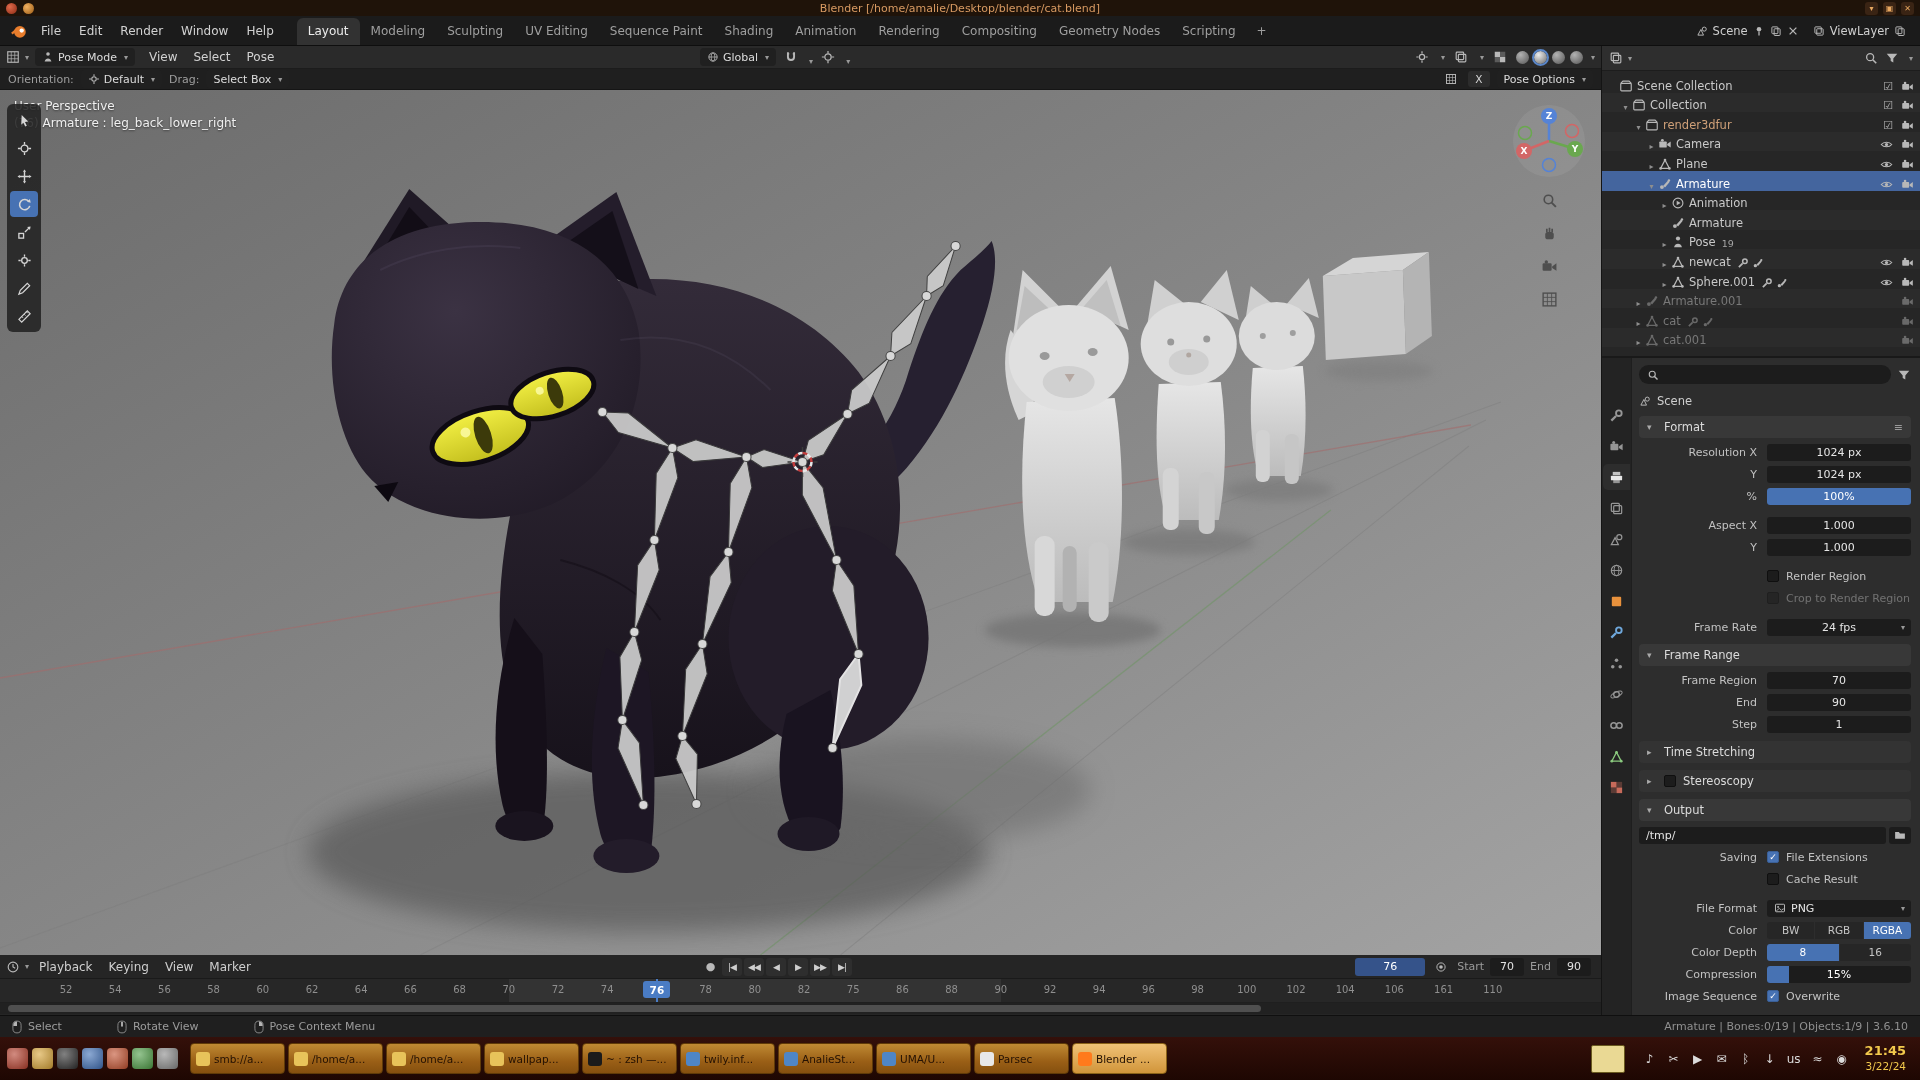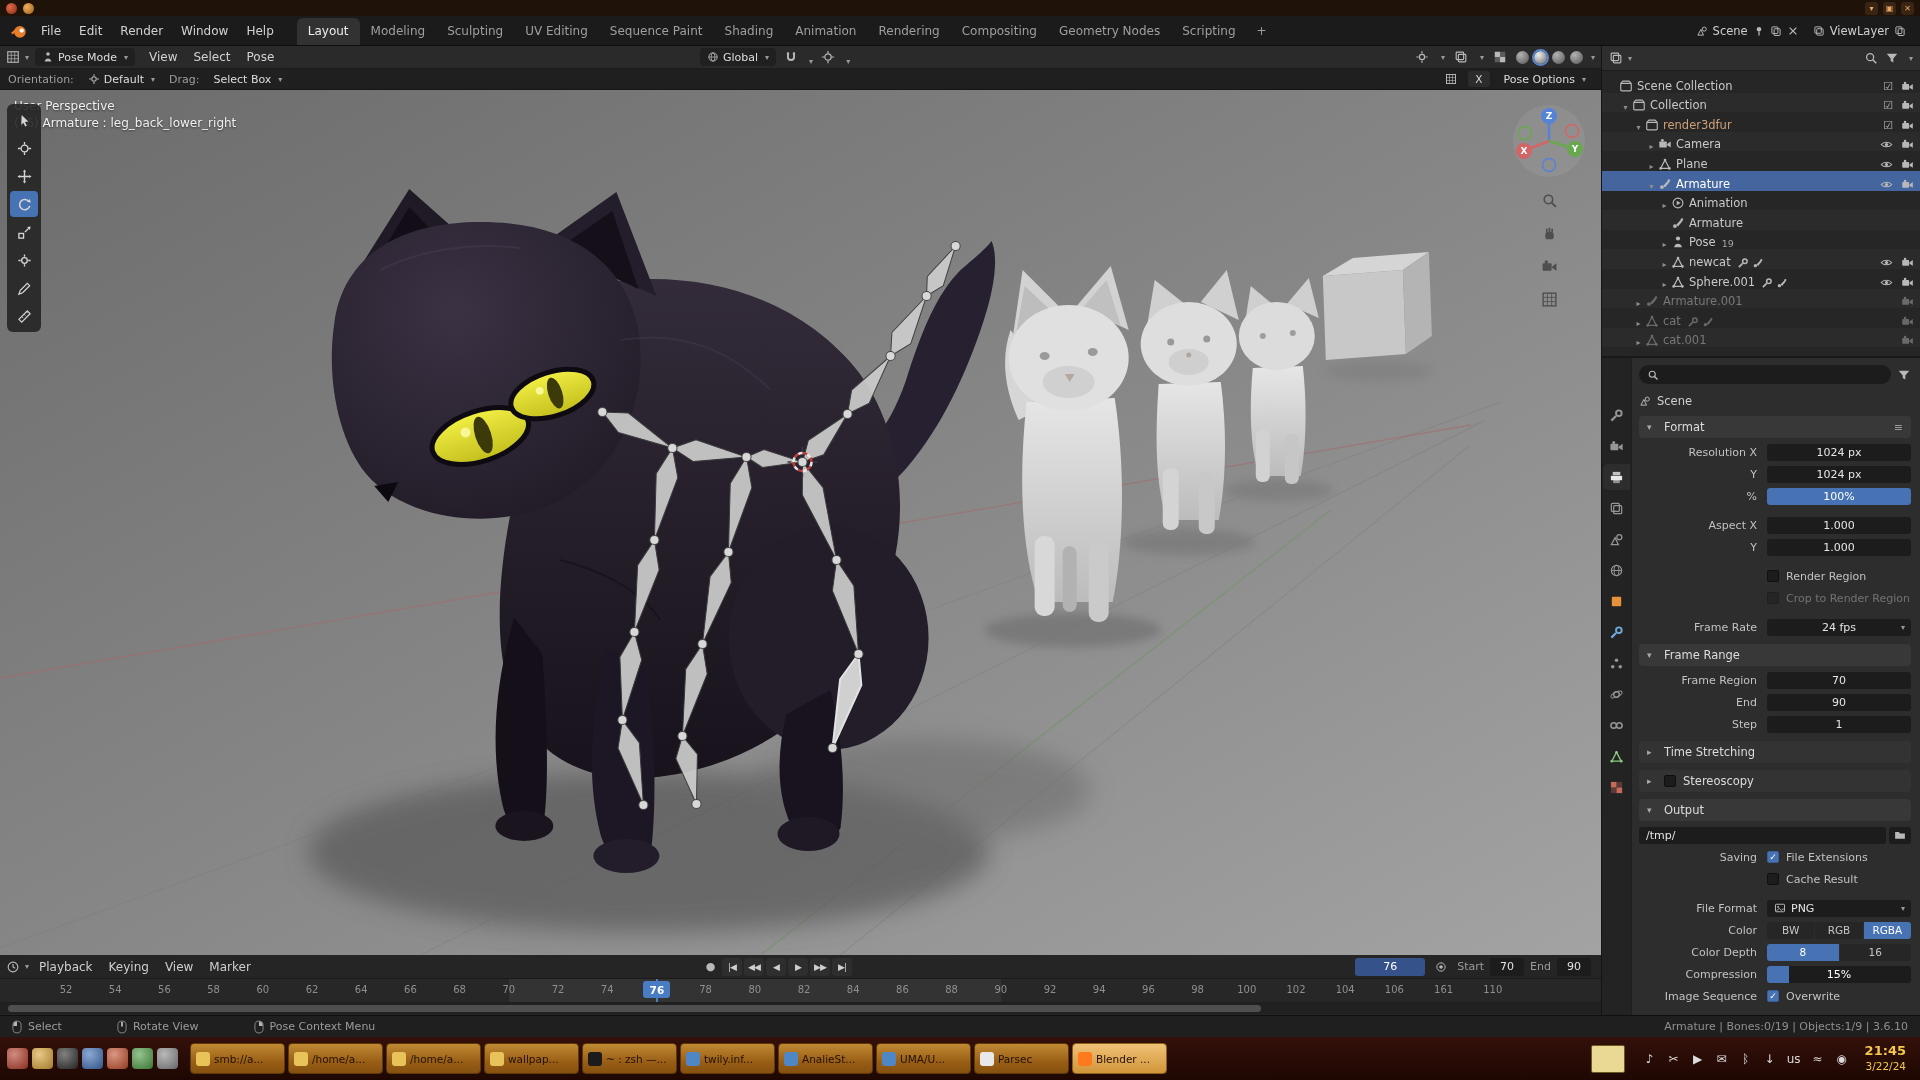--- a/index.html
+++ b/index.html
@@ -323,20 +323,21 @@
         <path d="M8,8.5 V14" stroke="currentColor" stroke-width="1.7"></path>
       </symbol>
 </defs>
 </svg>
 
 <div id="screen">
 
   <div class="titlebar">
     <span class="tb-ic red"></span>
     <span class="tb-ic amber"></span>
+    <span class="tb-title">Blender [/home/amalie/Desktop/blender/cat.blend]</span>
     <span class="tb-btns">
       <span class="tb-btn">▾</span>
       <span class="tb-btn">▣</span>
       <span class="tb-btn">✕</span>
     </span>
   </div>
 
   <div class="menubar">
     <span class="blender-logo">
       <svg viewBox="0 0 20 20" width="18" height="18">
@@ -795,21 +796,21 @@
           <span class="tick" style="left: 361.2px;">64</span>
           <span class="tick" style="left: 410.4px;">66</span>
           <span class="tick" style="left: 459.6px;">68</span>
           <span class="tick" style="left: 508.8px;">70</span>
           <span class="tick" style="left: 558px;">72</span>
           <span class="tick" style="left: 607.2px;">74</span>
           <span class="tick" style="left: 656.4px;">76</span>
           <span class="tick" style="left: 705.6px;">78</span>
           <span class="tick" style="left: 754.8px;">80</span>
           <span class="tick" style="left: 804px;">82</span>
-          <span class="tick" style="left: 853.2px;">84</span>
+          <span class="tick" style="left: 853.2px;">75</span>
           <span class="tick" style="left: 902.4px;">86</span>
           <span class="tick" style="left: 951.6px;">88</span>
           <span class="tick" style="left: 1000.8px;">90</span>
           <span class="tick" style="left: 1050px;">92</span>
           <span class="tick" style="left: 1099.2px;">94</span>
           <span class="tick" style="left: 1148.4px;">96</span>
           <span class="tick" style="left: 1197.6px;">98</span>
           <span class="tick" style="left: 1246.8px;">100</span>
           <span class="tick" style="left: 1296px;">102</span>
           <span class="tick" style="left: 1345.2px;">104</span>

